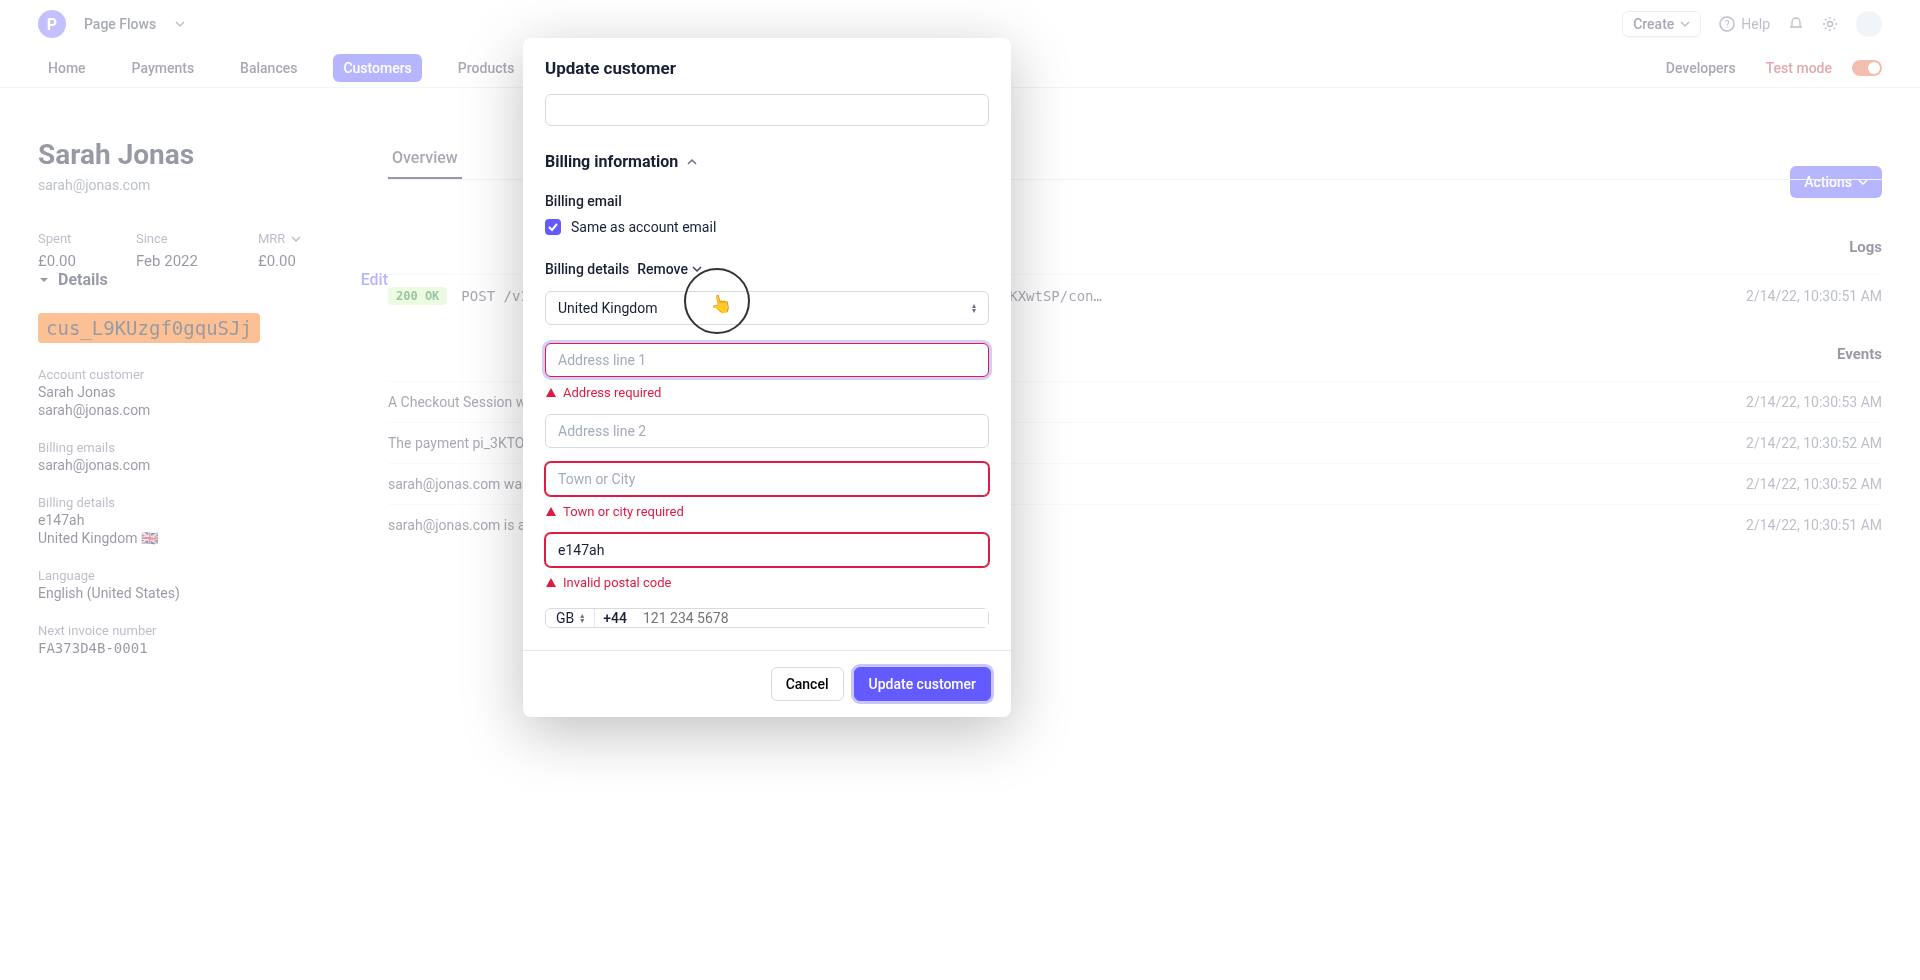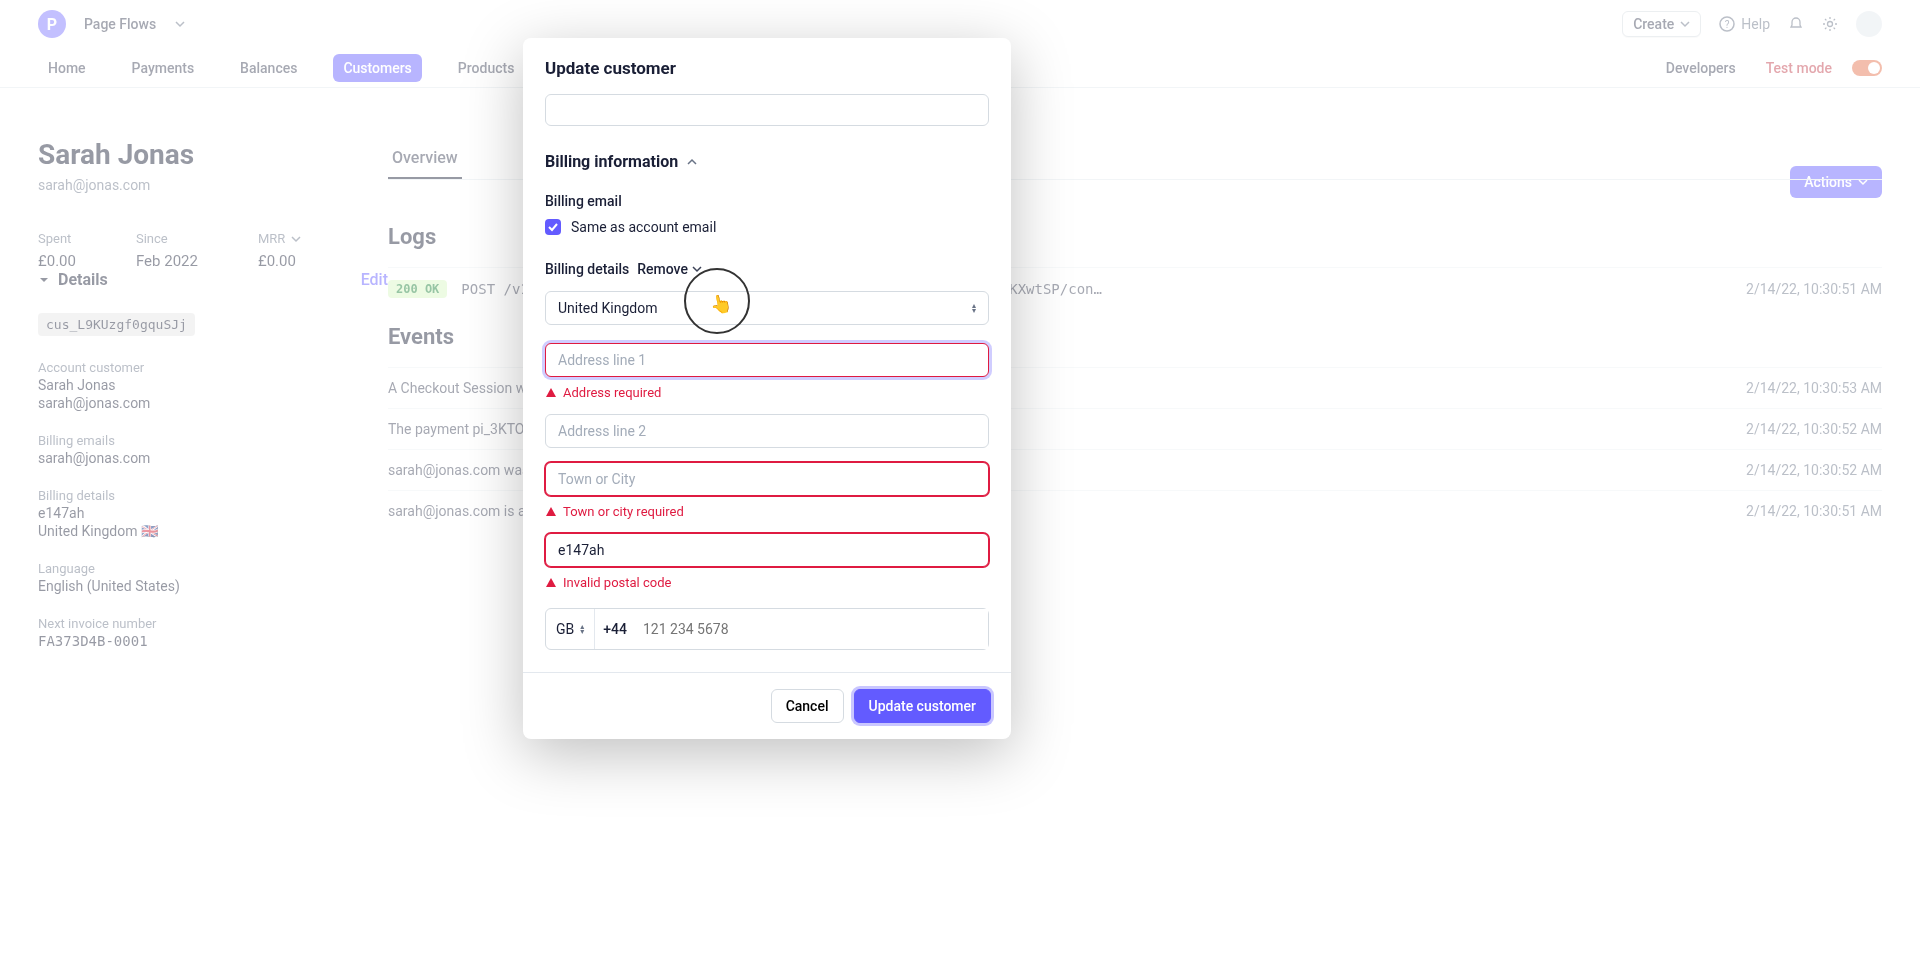--- a/index.html
+++ b/index.html
@@ -30,31 +30,31 @@
 .page { padding: 50px 38px 0; display:flex; }
 .left { width: 350px; }
 .cust-name { font-size:28px; font-weight:700; margin-bottom:6px; }
 .cust-email { color:#697386; margin-bottom:38px;}
 .stats { display:flex; gap:60px; }
 .stat-label { color:#697386; font-size:13px; margin-bottom:6px; display:flex; align-items:center; gap:6px;}
 .stat-val { font-size:15px; }
 .details-head { display:flex; align-items:center; gap:8px; font-weight:700; font-size:16px; margin-bottom:24px;}
 .details-head .sp { margin-left:auto; }
 .edit { color:#635bff; font-weight:500; }
-.cus-id { background:#e5e5e5; padding:4px 8px; border-radius:4px; font-family:Menlo,monospace; font-size:13px; display:inline-block; margin-bottom:24px;}
+.cus-id { background:#f97316; padding:4px 8px; border-radius:4px; font-family:Menlo,monospace; font-size:19px; display:inline-block; margin-bottom:24px;}
 .det-label { color:#697386; font-size:13px; margin-bottom:4px;}
 .det-group div { margin-bottom:2px; }
 .det-group { margin-bottom:22px; }
 .info-ic { margin-left:6px; color:#a3acb9;}
 
 .right { flex:1; }
 .tab-row { border-bottom:1px solid #e3e8ee; margin-bottom:30px;}
 .tab { font-size:16px; font-weight:500; color:#3c4257; padding:10px 4px; border-bottom:2px solid #1a1f36; display:inline-block;}
 .actions-btn { float:right; background:#635bff; color:#fff; padding:8px 14px; border-radius:6px; font-weight:500; display:flex; align-items:center; gap:6px; margin-top:-44px;}
-.section-h { font-size:22px; font-weight:700; margin:14px 0 18px; }
+.section-h { font-size:15px; font-weight:700; margin:28px 0 18px;text-align:right; }
 .log-row, .ev-row { display:flex; align-items:center; padding:12px 0; border-top:1px solid #eef1f4; font-size:14px;}
 .log-code { background:#d7f7c2; color:#1a7f37; font-family:Menlo,monospace; font-size:12px; padding:2px 8px; border-radius:4px; font-weight:600; margin-right:14px;}
 .log-ts, .ev-ts { margin-left:auto; color:#697386;}
 .log-path { font-family:Menlo,monospace; color:#3c4257; white-space:nowrap; overflow:hidden; text-overflow:ellipsis; max-width:760px;}
 .ev-txt { color:#3c4257; white-space:nowrap; overflow:hidden; text-overflow:ellipsis; max-width:760px;}
 
 
 .overlay { position:absolute; inset:0; background:rgba(255,255,255,.55); }
 .modal { position:absolute; left:523px; top:38px; width:488px; background:#fff; border-radius:8px; box-shadow:0 15px 60px rgba(0,0,0,.25); overflow:hidden;}
 .modal-h { padding:20px 22px 12px; font-size:17px; font-weight:700; }
@@ -69,21 +69,21 @@
 .remove { font-weight:500; display:flex; align-items:center; gap:4px;}
 .inp, .sel { width:100%; border:1px solid #d5dbe1; border-radius:6px; height:34px; padding:0 12px; font-size:14px; color:#1a1f36; background:#fff; display:flex; align-items:center; justify-content:space-between;}
 .sel { margin-bottom:18px; }
 .inp.err { border-color:#df1b41; box-shadow:0 0 0 1px #df1b41;}
 .inp.focus { box-shadow:0 0 0 3px rgba(99,91,255,.3);}
 .inp::placeholder { color:#a3acb9;}
 .ph { color:#a3acb9; }
 .err-msg { color:#df1b41; font-size:13px; display:flex; align-items:center; gap:6px; margin:8px 0 14px;}
 .err-msg svg { width:12px; height:12px; }
 .gap14 { height:14px; }
-.phone-row { display:flex; border:1px solid #d5dbe1; border-radius:6px; height:42px; margin-top:18px;}
+.phone-row { display:flex; border:1px solid #d5dbe1; border-radius:6px; height:20px; margin-top:18px;}
 .phone-cc { display:flex; align-items:center; gap:6px; padding:0 10px; border-right:1px solid #e3e8ee;}
 .phone-pref { padding:0 8px; display:flex; align-items:center; font-weight:500;}
 .phone-in { flex:1; border:none; padding:0 8px; font-size:14px; }
 .modal-foot { border-top:1px solid #e3e8ee; padding:16px 20px; display:flex; justify-content:flex-end; gap:10px;}
 .btn { border-radius:6px; padding:8px 14px; font-weight:500; font-size:14px; border:1px solid #d5dbe1; background:#fff;}
 .btn.primary { background:#635bff; color:#fff; border-color:#635bff; box-shadow:0 0 0 3px rgba(99,91,255,.35);}
 .sort-ic { display:flex; flex-direction:column; line-height:5px; color:#697386; font-size:8px;}
 
 
 .cursor-ring { position:absolute; left:684px; top:268px; width:66px; height:66px; border:2px solid #333; border-radius:50%; pointer-events:none; z-index:50;}

